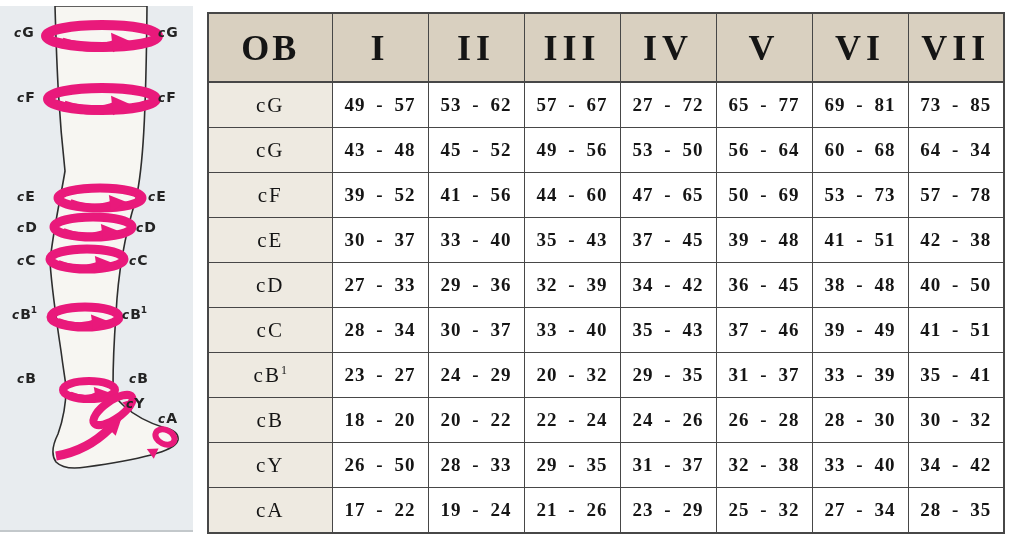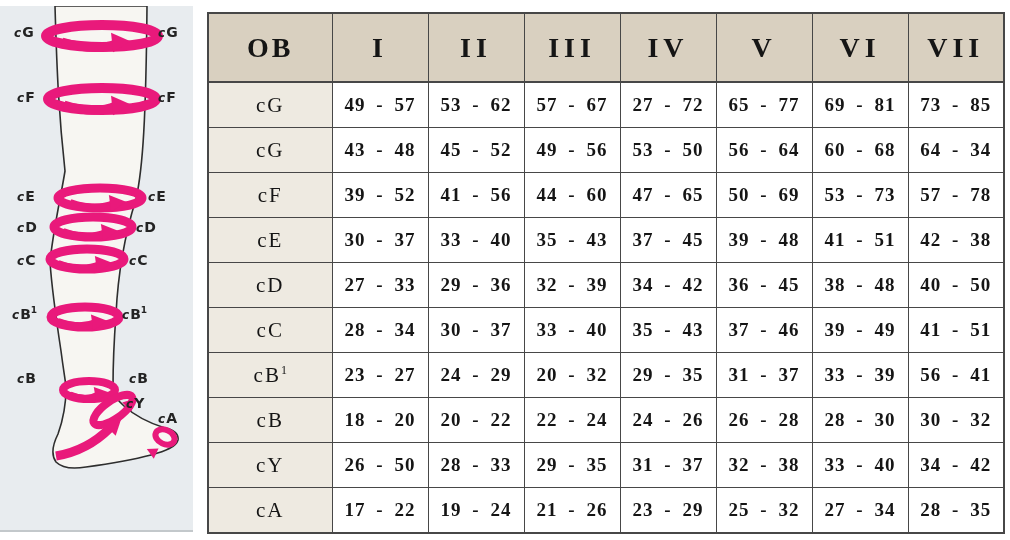--- a/index.html
+++ b/index.html
@@ -28,21 +28,21 @@
     border-collapse:collapse;table-layout:fixed;
     border:2px solid var(--table-border,#474747);
   }
   .size-table th,.size-table td{
     border:1px solid var(--table-border,#474747);
     text-align:center;vertical-align:middle;
     color:var(--text,#151515);padding:0;
   }
   .size-table thead th{
     height:67px;background:var(--header-bg,#d9d0c0);
-    font-size:28px;font-weight:bold;
+    font-size:36px;font-weight:bold;
     border-bottom:2px solid var(--table-border,#474747);
   }
   .size-table thead th.roman{letter-spacing:5px}
   .size-table thead th.ob{letter-spacing:3px}
   .size-table tbody td{height:44px;background:#ffffff}
   .size-table td.rowlabel{
     background:var(--label-col-bg,#eeeae1);
     font-size:21px;letter-spacing:2px;
   }
   .size-table td.rowlabel sup{font-size:12px;letter-spacing:0}
@@ -241,21 +241,21 @@
       <td class="val">41 - 51</td>
     </tr>
     <tr>
       <td class="rowlabel"><span>cB</span><sup>1</sup></td>
       <td class="val">23 - 27</td>
       <td class="val">24 - 29</td>
       <td class="val">20 - 32</td>
       <td class="val">29 - 35</td>
       <td class="val">31 - 37</td>
       <td class="val">33 - 39</td>
-      <td class="val">56 - 41</td>
+      <td class="val">35 - 41</td>
     </tr>
     <tr>
       <td class="rowlabel"><span>cB</span><sup></sup></td>
       <td class="val">18 - 20</td>
       <td class="val">20 - 22</td>
       <td class="val">22 - 24</td>
       <td class="val">24 - 26</td>
       <td class="val">26 - 28</td>
       <td class="val">28 - 30</td>
       <td class="val">30 - 32</td>

